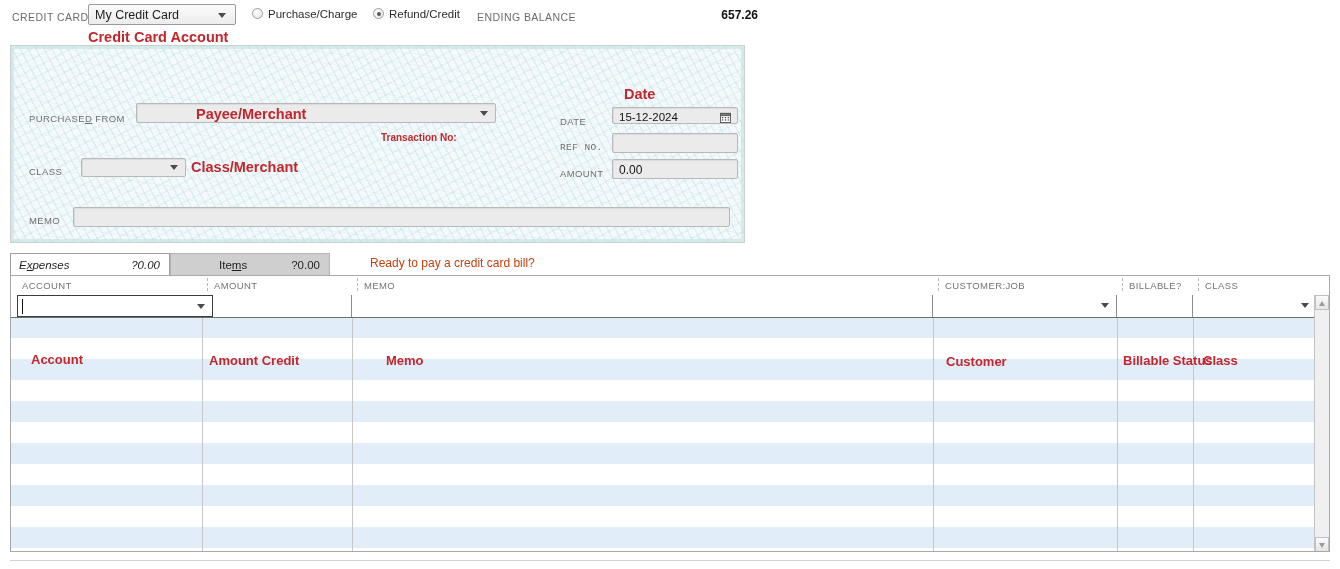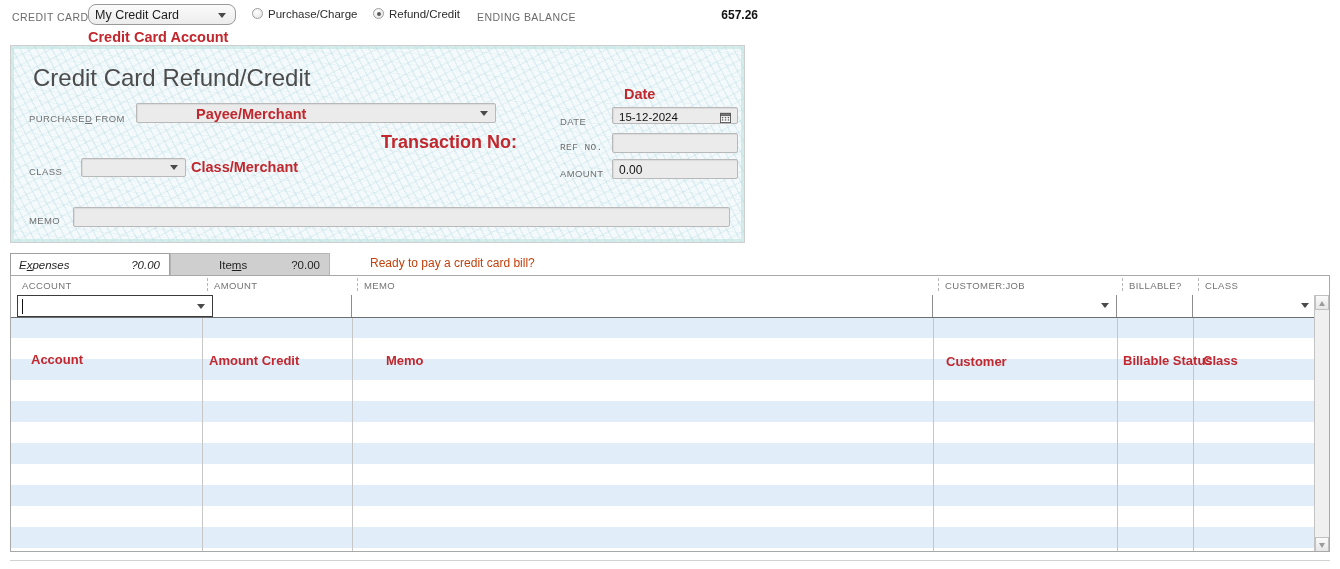--- a/index.html
+++ b/index.html
@@ -13,21 +13,21 @@
 
   
   #topbar{left:0;top:0;width:1340px;height:30px;}
   .tb-label{
     font-size:10.5px;color:#6b6b6b;letter-spacing:.45px;
     text-transform:uppercase;white-space:nowrap;
   }
   #cc-label{left:12px;top:11px;}
   #cc-select{
     left:88px;top:4px;width:148px;height:21px;
-    border:1px solid #9a9a9a;border-radius:8px;
+    border:1px solid #9a9a9a;border-radius:2px;
     background:linear-gradient(#fbfbfb,#ececed);
     box-sizing:border-box;
   }
   #cc-select .val{
     position:absolute;left:6px;top:3px;font-size:12.5px;color:#1d1d1d;
     white-space:nowrap;
   }
   .caret{
     width:0;height:0;border-left:4.5px solid transparent;
     border-right:4.5px solid transparent;border-top:5px solid #4a4a4a;
@@ -103,21 +103,21 @@
 
   #lbl-memo{left:18px;top:169px;}
   #f-memo{left:62px;top:161px;width:657px;height:20px;}
 
   #ann-date{left:613px;top:40px;font-size:14.5px;}
   #lbl-date{left:549px;top:70px;}
   #f-date{left:601px;top:61px;width:126px;height:17px;background:#ebebeb;}
   #f-date .dv{position:absolute;left:6px;top:3px;font-size:11.5px;color:#111;}
   #cal-icon{position:absolute;right:6px;top:4px;width:11px;height:11px;}
 
-  #ann-trans{left:370px;top:86px;font-size:18px;}
+  #ann-trans{left:370px;top:86px;font-size:10px;}
   #lbl-ref{left:549px;top:96px;font-family:Liberation Mono, monospace;}
   #f-ref{left:601px;top:87px;width:126px;height:20px;}
 
   #lbl-amount{left:549px;top:122px;}
   #f-amount{left:601px;top:113px;width:126px;height:20px;background:#ebebeb;}
   #f-amount .dv{position:absolute;left:6px;top:3px;font-size:12px;color:#111;}
 
   
   #tabstrip{left:10px;top:253px;width:1320px;height:22px;}
   .tab{
@@ -238,21 +238,20 @@
 
   <div class="abs tb-label" id="eb-label">ENDING BALANCE</div>
 
   <div class="abs" id="eb-value">657.26</div>
 </div>
 
 <div class="abs ann" style="left:88px;top:29px;font-size:14.5px;">Credit Card Account</div>
 
 <div class="abs" id="check">
 
-  <div class="abs" id="check-title">Credit Card Refund/Credit</div>
 
   <div class="abs fld-label" id="lbl-purchased">PURCHASE<u>D</u> FROM</div>
   <div class="abs inp" id="f-purchased">
     <span class="caret"></span>
   </div>
   <div class="abs ann" id="ann-payee">Payee/Merchant</div>
 
   <div class="abs fld-label" id="lbl-class">CLASS</div>
   <div class="abs inp" id="f-class">
     <span class="caret"></span>

